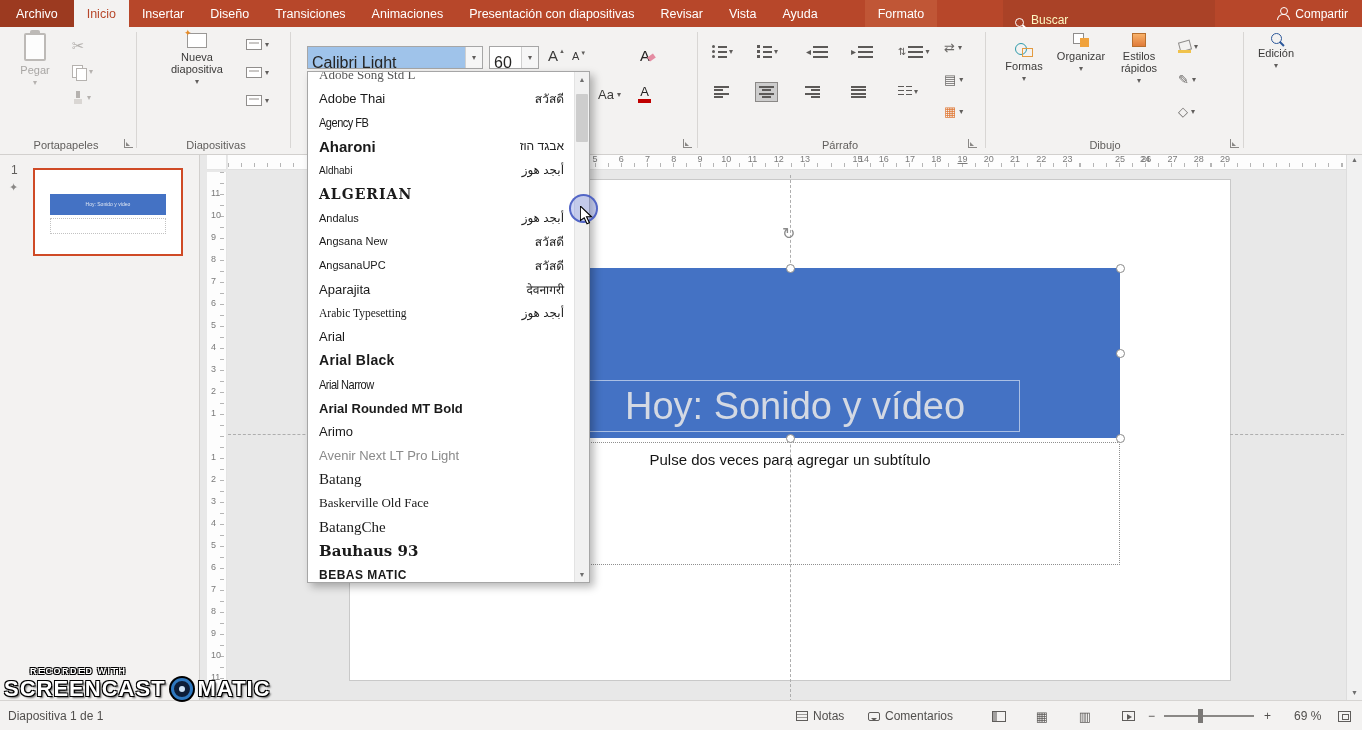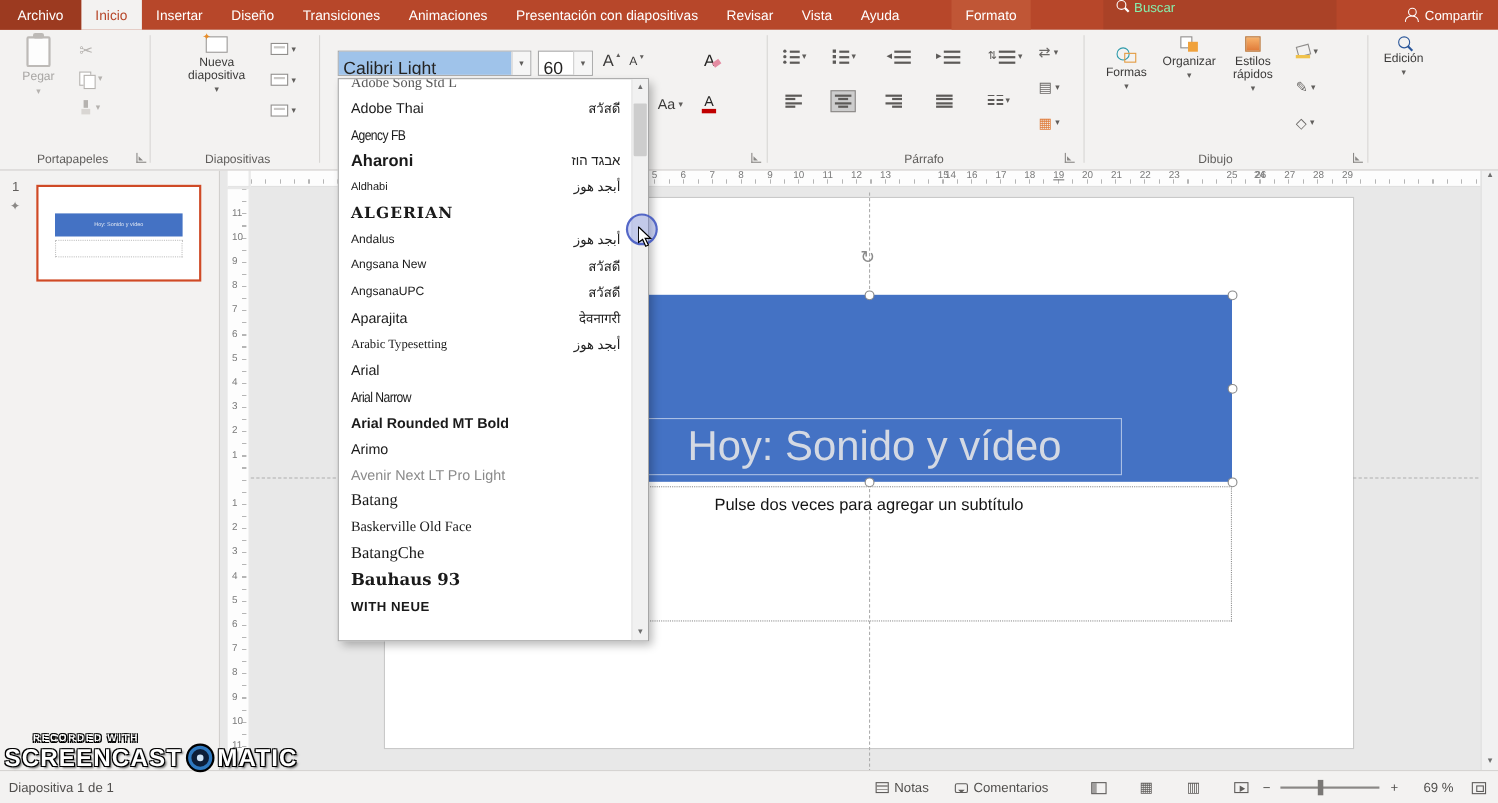--- a/index.html
+++ b/index.html
@@ -5,21 +5,21 @@
   *{margin:0;padding:0;box-sizing:border-box}
   body{font-family:"Liberation Sans","DejaVu Sans",sans-serif;background:#666}
   #app{position:relative;width:1362px;height:730px;background:#e8e8e8;overflow:hidden;font-size:12px;color:#252423}
 
   
   .tabbar{position:absolute;left:0;top:0;width:100%;height:27px;background:#b7472a;display:flex;color:#fff;z-index:20}
   .tab{padding:0 13px;display:flex;align-items:center;font-size:12.5px;cursor:pointer;white-space:nowrap}
   .tab.file{background:#9c3a20;padding:0 16px}
   .tab.active{background:#f3f2f1;color:#b7472a}
   .tab.contextual{margin-left:34px;background:#c05636}
-  .tab-search{position:absolute;left:1003px;top:0;height:27px;width:212px;display:flex;align-items:flex-start;gap:7px;padding-left:12px;background:rgba(0,0,0,.07);cursor:text;color:#86efac}
+  .tab-search{position:absolute;left:1003px;top:0;height:27px;width:212px;display:flex;align-items:flex-end;gap:7px;padding-left:12px;background:rgba(0,0,0,.07);cursor:text;color:#fef9c3}
   .tab-share{position:absolute;right:6px;top:0;height:27px;display:flex;align-items:center;gap:6px;padding:0 8px;cursor:pointer;color:#fff}
   .mag{width:9px;height:9px;border:1.5px solid #fff;border-radius:50%;position:relative;display:inline-block}
   .mag::after{content:"";position:absolute;width:5px;height:1.5px;background:#fff;transform:rotate(45deg);right:-4px;bottom:-1px}
   .mag.blue{border-color:#2b579a;width:11px;height:11px}
   .mag.blue::after{background:#2b579a;width:6px}
   .person{width:13px;height:13px;position:relative;display:inline-block}
   .person::before{content:"";position:absolute;left:3.5px;top:0;width:6px;height:6px;border:1.2px solid #fff;border-radius:50%}
   .person::after{content:"";position:absolute;left:1px;bottom:0;width:11px;height:5px;border:1.2px solid #fff;border-bottom:none;border-radius:6px 6px 0 0}
 
   
@@ -540,20 +540,24 @@
         </div>
         <div class="font-item">
           <span class="fname f-script">Arabic Typesetting</span>
           <span class="fsample">أبجد هوز</span>
         </div>
         <div class="font-item">
           <span class="fname">Arial</span>
           <span class="fsample"></span>
         </div>
         <div class="font-item">
+          <span class="fname f-black">Arial Black</span>
+          <span class="fsample"></span>
+        </div>
+        <div class="font-item">
           <span class="fname f-narrow">Arial Narrow</span>
           <span class="fsample"></span>
         </div>
         <div class="font-item">
           <span class="fname f-bold">Arial Rounded MT Bold</span>
           <span class="fsample"></span>
         </div>
         <div class="font-item">
           <span class="fname">Arimo</span>
           <span class="fsample"></span>
@@ -572,21 +576,21 @@
         </div>
         <div class="font-item">
           <span class="fname f-serif f-big">BatangChe</span>
           <span class="fsample"></span>
         </div>
         <div class="font-item">
           <span class="fname f-heavy">Bauhaus 93</span>
           <span class="fsample"></span>
         </div>
         <div class="font-item">
-          <span class="fname f-capscut">WITH NEUE</span>
+          <span class="fname f-capscut">BEBAS MATIC</span>
           <span class="fsample"></span>
         </div>
       </div>
     <div class="dd-scroll">
       <span class="sb-arrow">▲</span>
       <span class="sb-thumb"></span>
       <span class="sb-arrow">▼</span>
     </div>
   </div>
 

